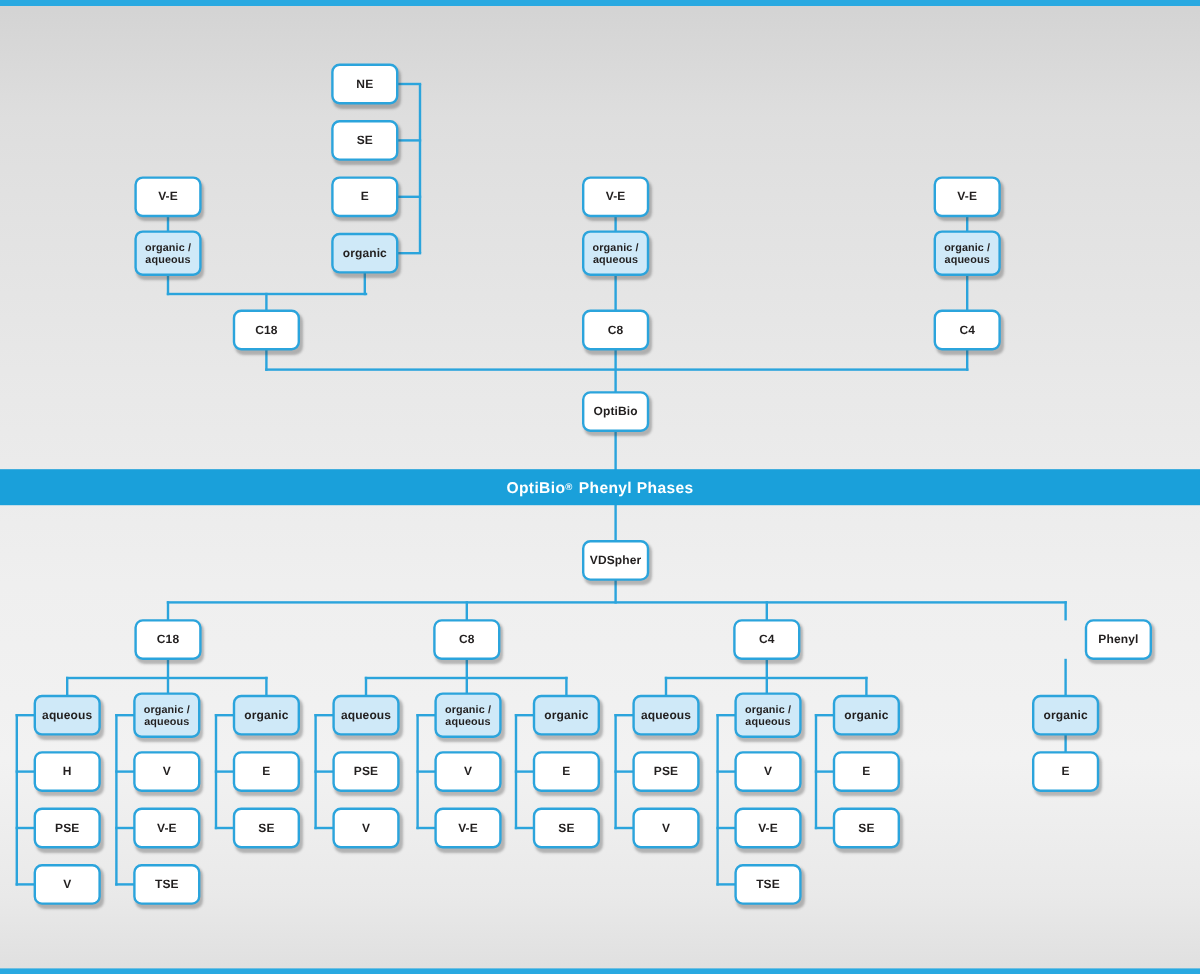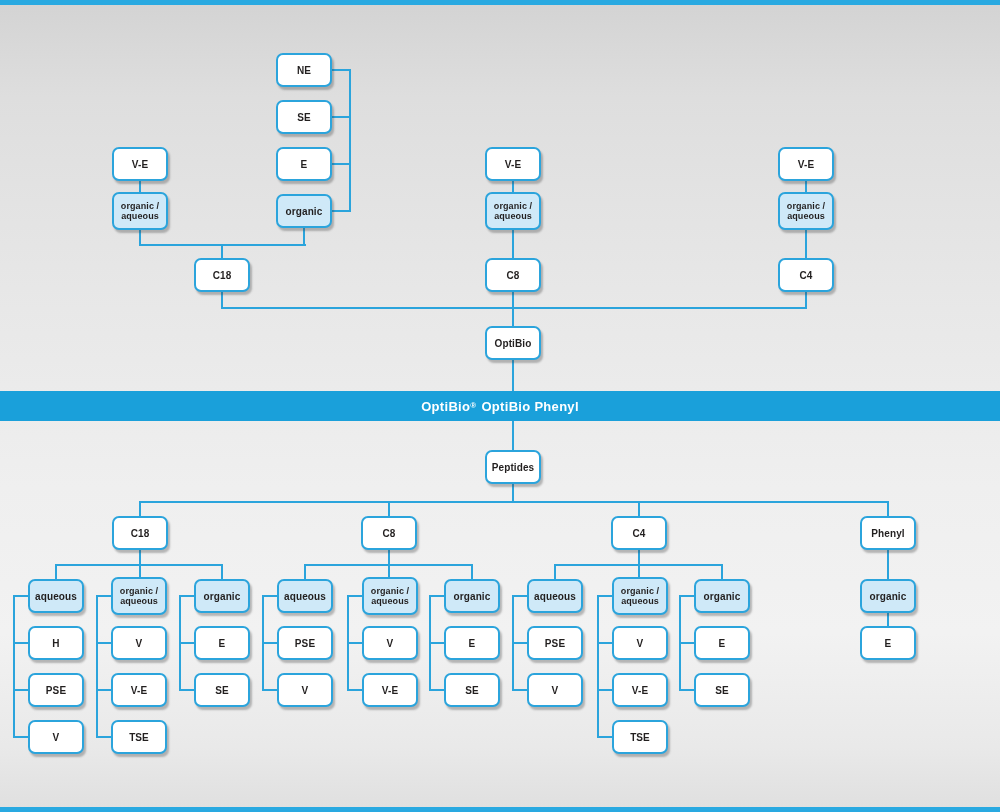--- a/index.html
+++ b/index.html
@@ -156,25 +156,25 @@
   <div class="node h2 mode" style="left:806px;top:211px">organic /
 aqueous</div>
   <div class="node h1" style="left:806px;top:275px">C4</div>
 
   <div class="node h1" style="left:513px;top:343px">OptiBio</div>
 </div>
 
 <div class="banner">
   <span>OptiBio</span>
     <sup>®</sup>
-    <span class="rest">OptiBio Phenyl</span>
+    <span class="rest">Phenyl Phases</span>
 </div>
 
 <div>
-  <div class="node h1" style="left:513px;top:467px">Peptides</div>
+  <div class="node h1" style="left:513px;top:467px">VDSpher</div>
 
   <div class="node h1" style="left:140px;top:533px">C18</div>
   <div class="node h1 mode" style="left:56px;top:596px">aqueous</div>
   <div class="node h2 mode" style="left:139px;top:596px">organic /
 aqueous</div>
   <div class="node h1 mode" style="left:222px;top:596px">organic</div>
   <div class="node h1" style="left:56px;top:643px">H</div>
   <div class="node h1" style="left:56px;top:690px">PSE</div>
   <div class="node h1" style="left:56px;top:737px">V</div>
   <div class="node h1" style="left:139px;top:643px">V</div>
@@ -201,16 +201,16 @@
 aqueous</div>
   <div class="node h1 mode" style="left:722px;top:596px">organic</div>
   <div class="node h1" style="left:555px;top:643px">PSE</div>
   <div class="node h1" style="left:555px;top:690px">V</div>
   <div class="node h1" style="left:640px;top:643px">V</div>
   <div class="node h1" style="left:640px;top:690px">V-E</div>
   <div class="node h1" style="left:640px;top:737px">TSE</div>
   <div class="node h1" style="left:722px;top:643px">E</div>
   <div class="node h1" style="left:722px;top:690px">SE</div>
 
-  <div class="node h1" style="left:888px;top:533px">Phenyl</div>
+  <div class="node h1" style="left:932px;top:533px">Phenyl</div>
   <div class="node h1 mode" style="left:888px;top:596px">organic</div>
   <div class="node h1" style="left:888px;top:643px">E</div>
 </div>
 
 </body></html>

